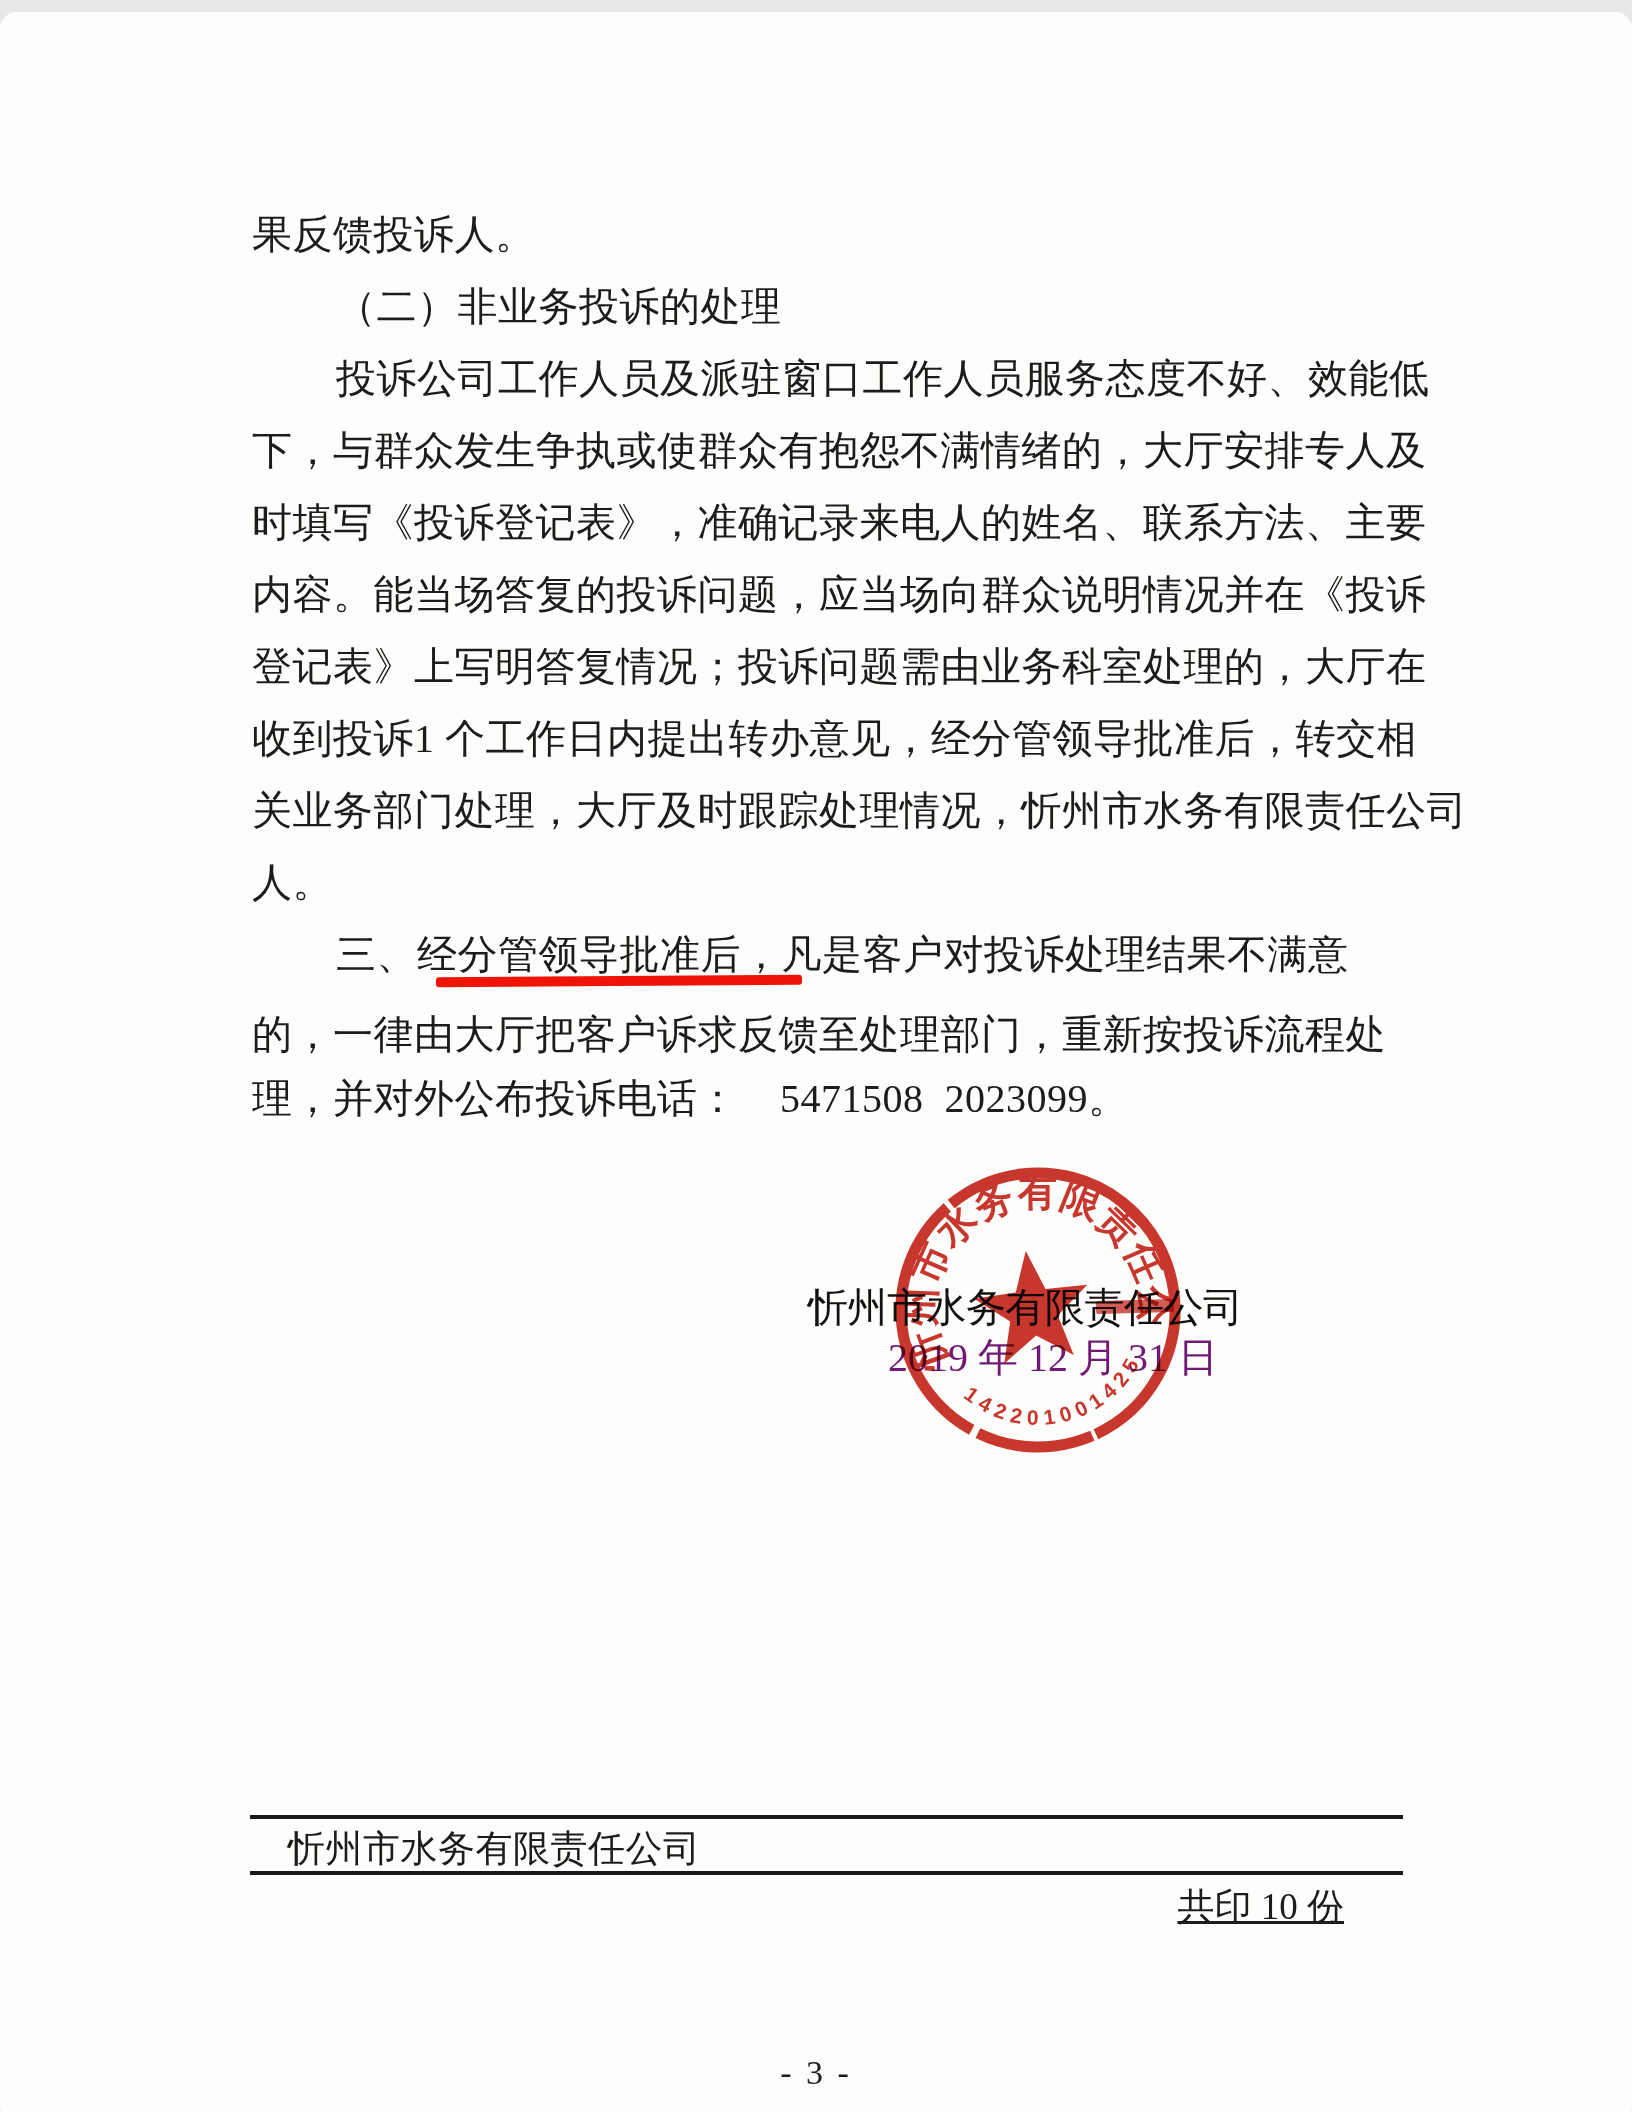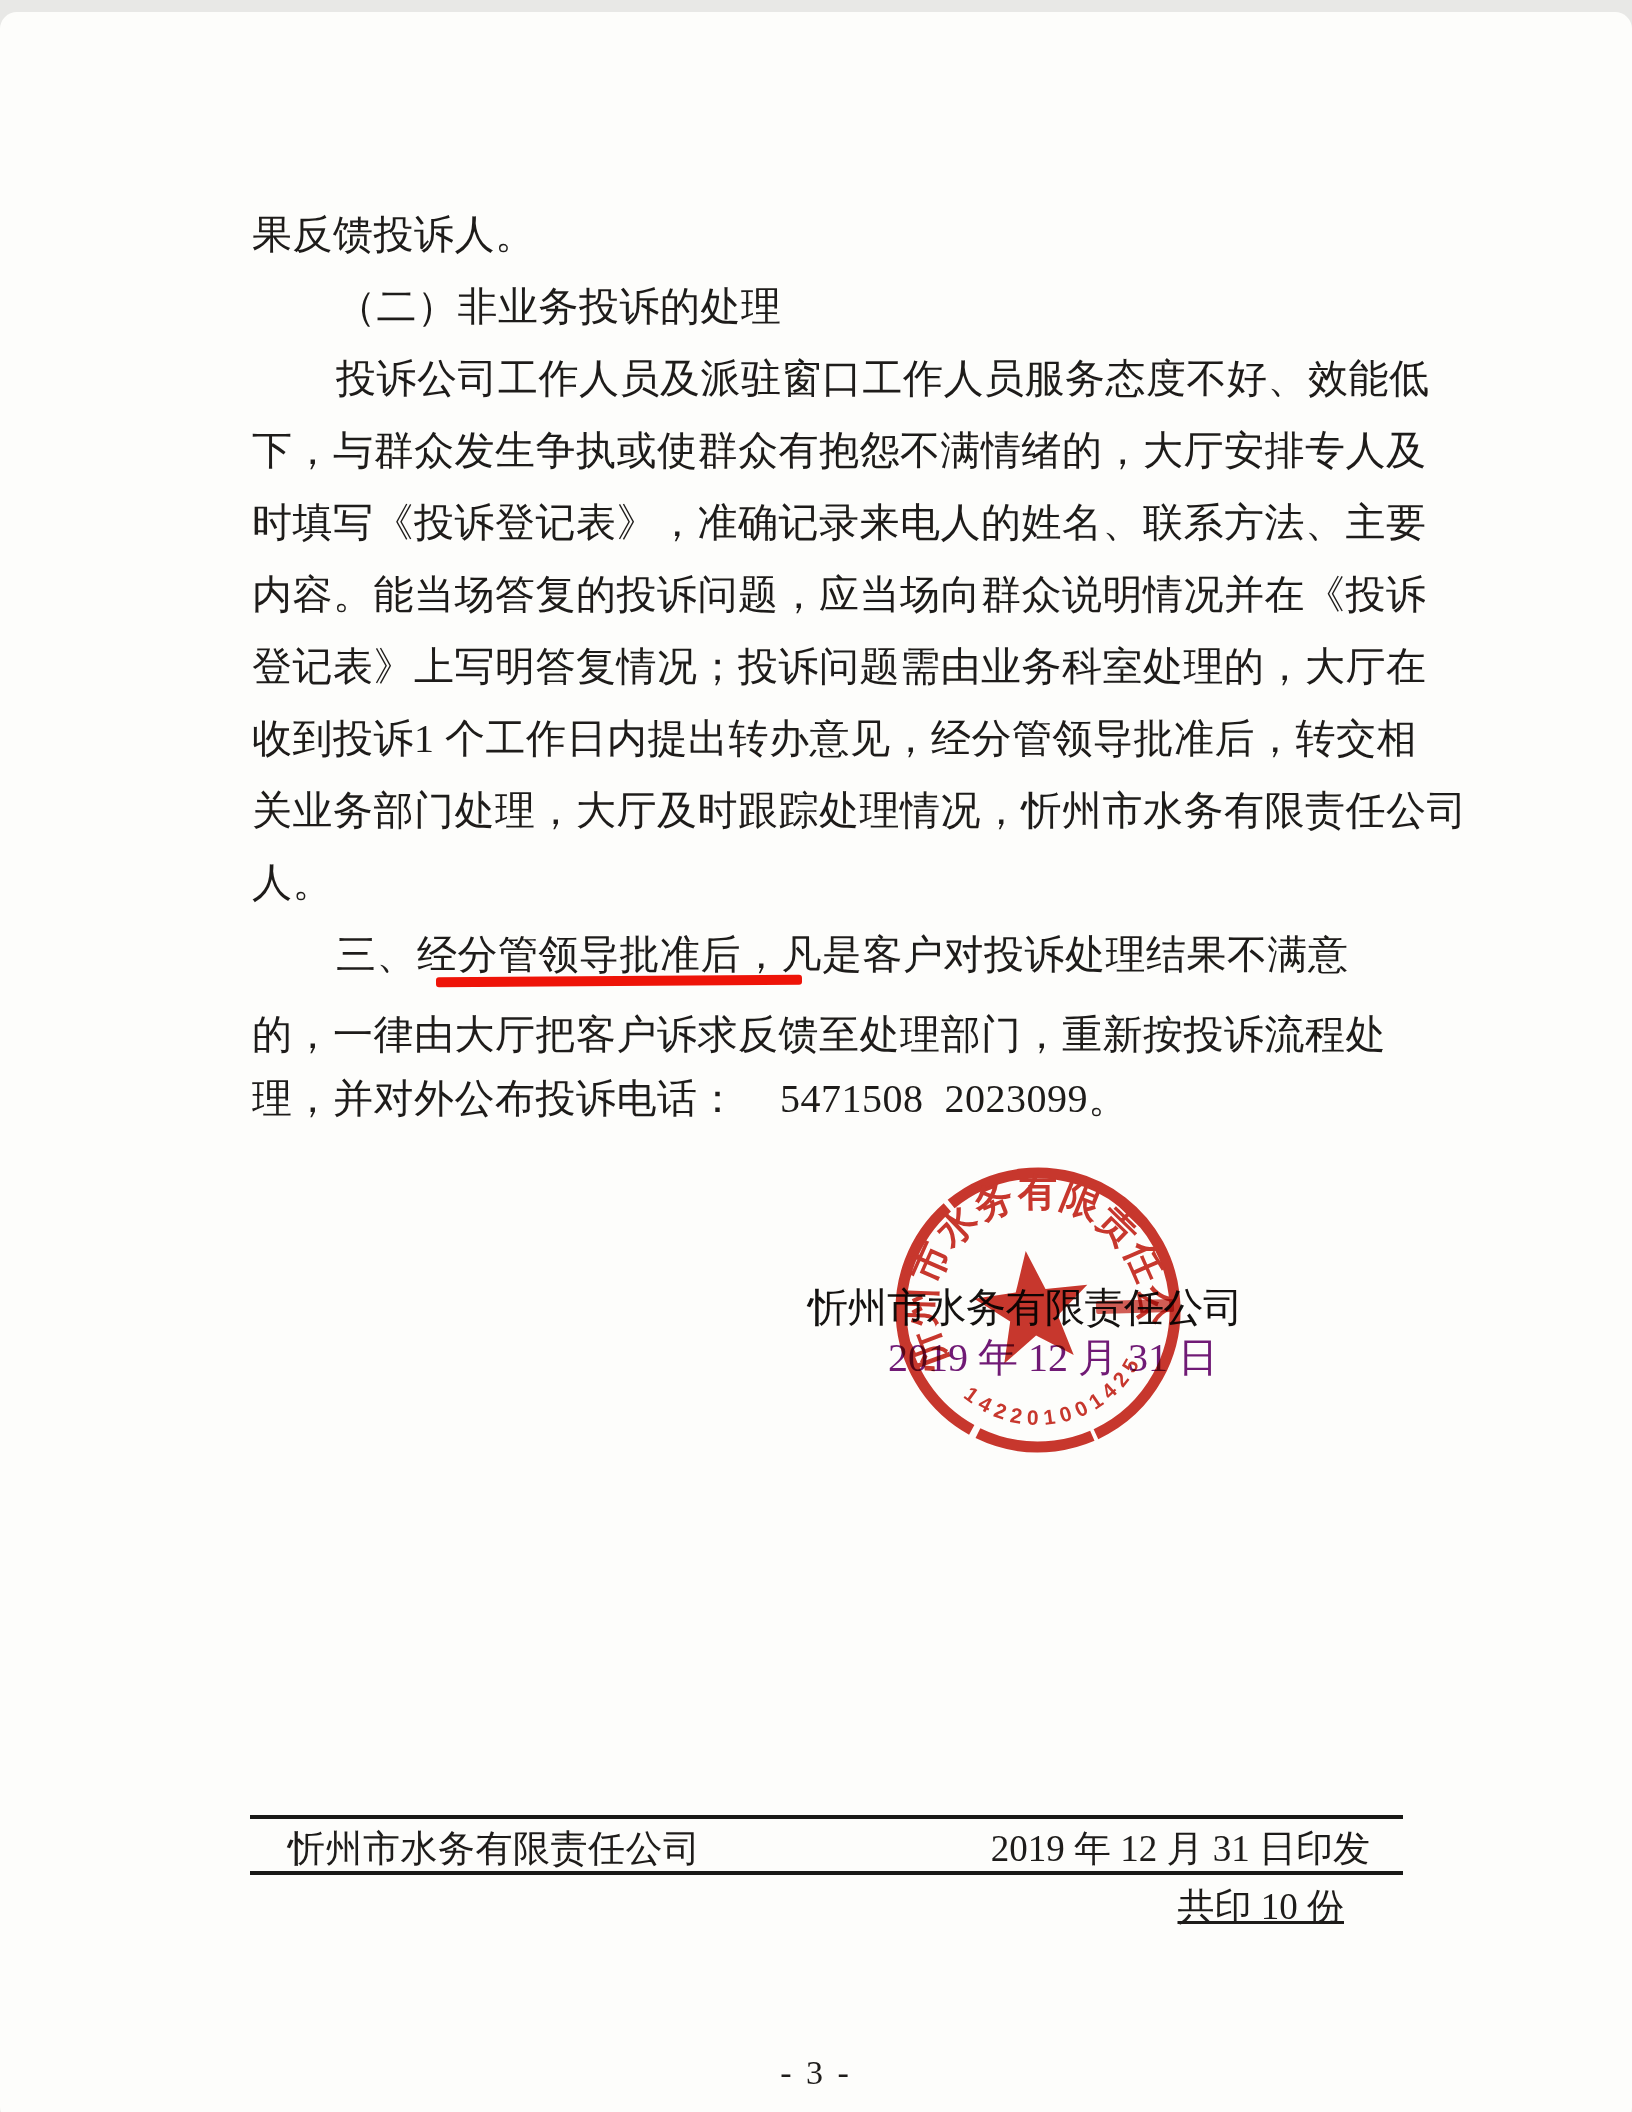--- a/index.html
+++ b/index.html
@@ -150,18 +150,17 @@
     <text font-size="21" font-weight="bold" fill="#c5271d" letter-spacing="6" font-family="Liberation Sans, DejaVu Sans, sans-serif">
       <textPath href="#arcBottom" startOffset="4">142201001425</textPath>
     </text>
   </svg>
 
   <div class="seal-smear"></div>
 
   <div class="rule rule-top"></div>
   <div class="rule rule-bottom"></div>
   <div class="footer-issuer">忻州市水务有限责任公司</div>
-  <div class="footer-date">2019 年 12 月 31 日印发</div>
   <div class="footer-copies">共印 10 份</div>
 
   <div class="page-number">- 3 -</div>
 
 </div>
 
 </body></html>

